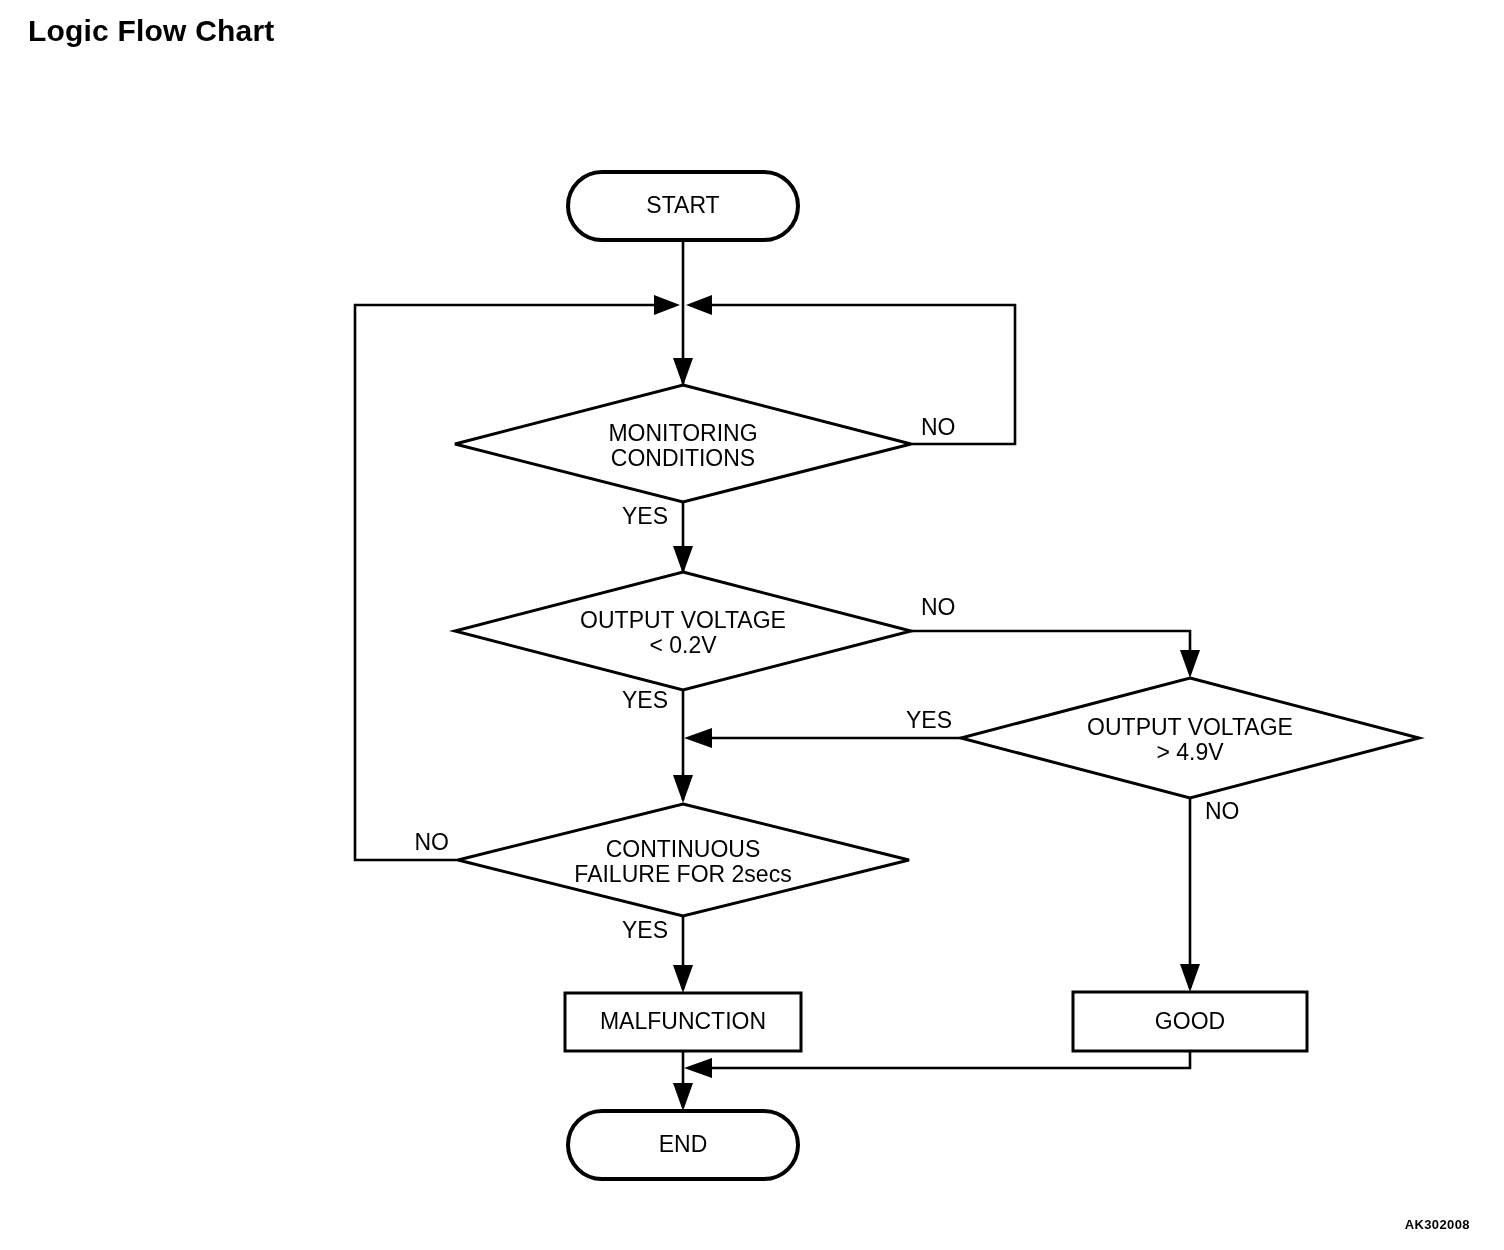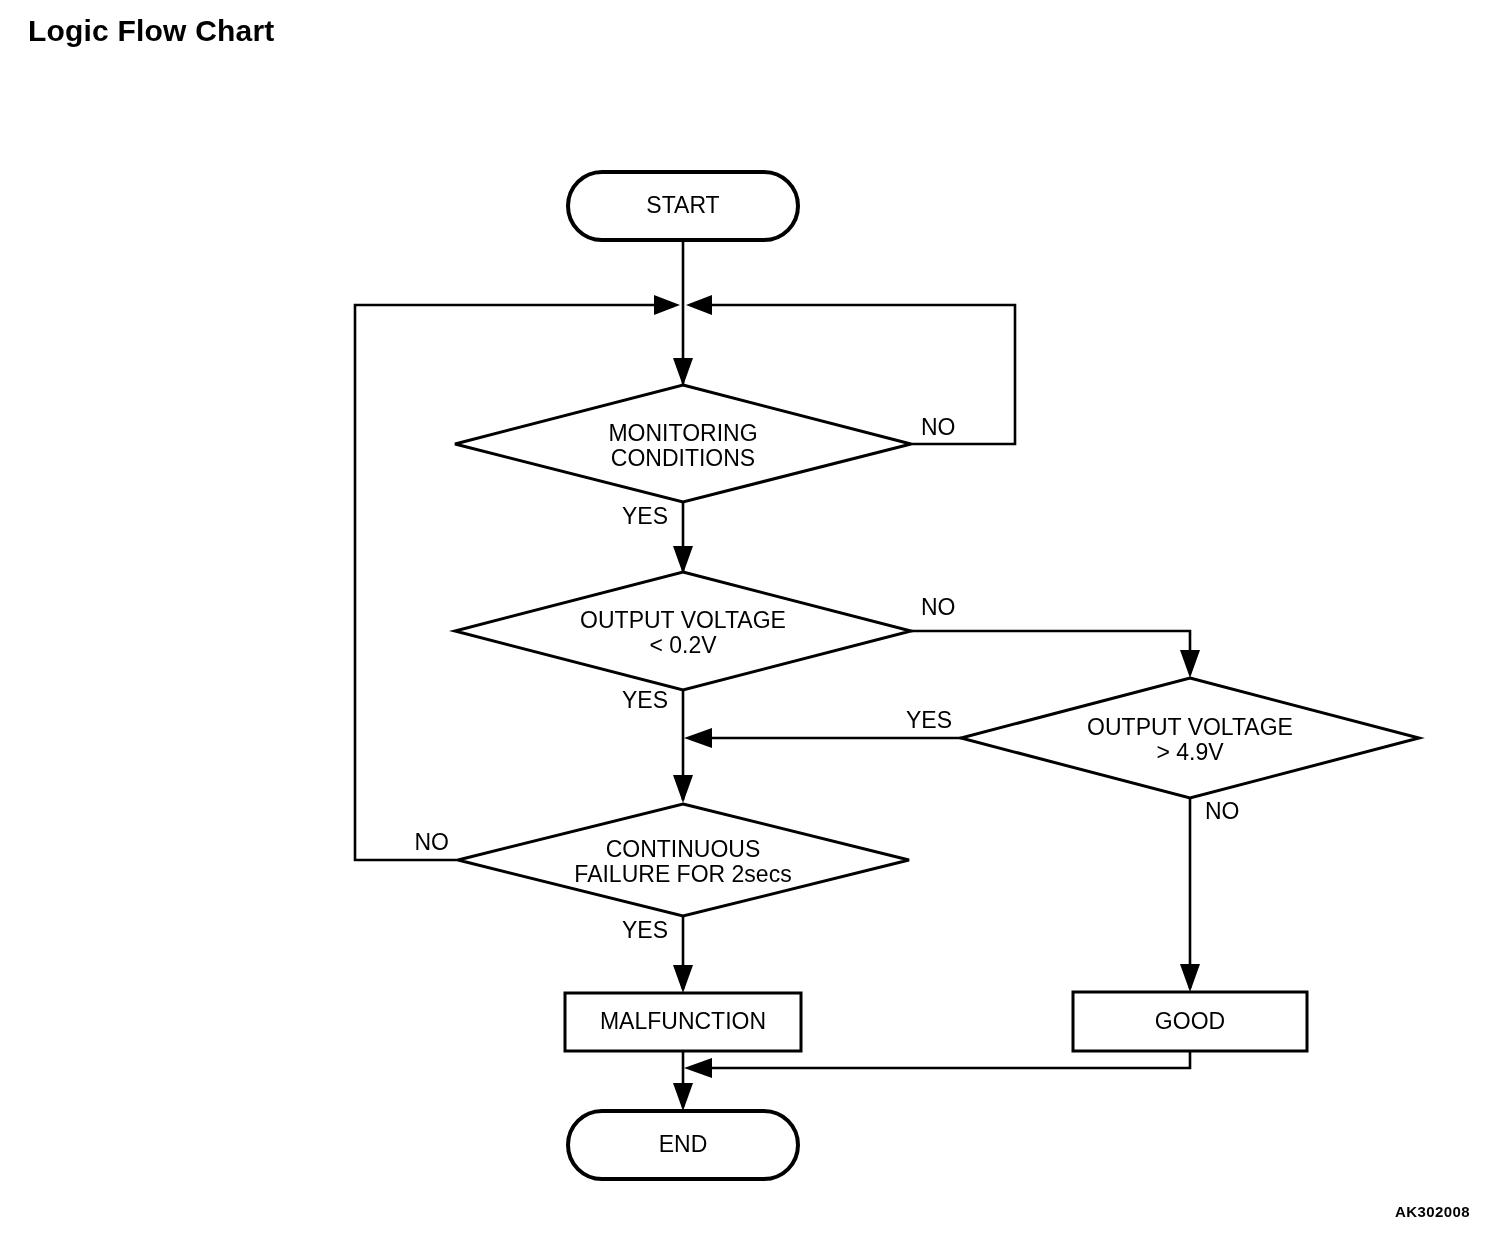--- a/index.html
+++ b/index.html
@@ -26,22 +26,22 @@
     top: 14px;
     font-size: 30px;
     font-weight: bold;
     letter-spacing: 0.2px;
     font-family: "Liberation Sans", sans-serif;
     white-space: nowrap;
   }
   .figure-id {
     position: absolute;
     right: 34px;
-    bottom: 30px;
-    font-size: 15px;
+    bottom: 18px;
+    font-size: 13px;
     font-weight: bold;
     letter-spacing: 0.4px;
     font-family: "Liberation Sans", sans-serif;
     white-space: nowrap;
   }
   svg#flow {
     position: absolute;
     left: 0;
     top: 0;
     width: 1504px;

